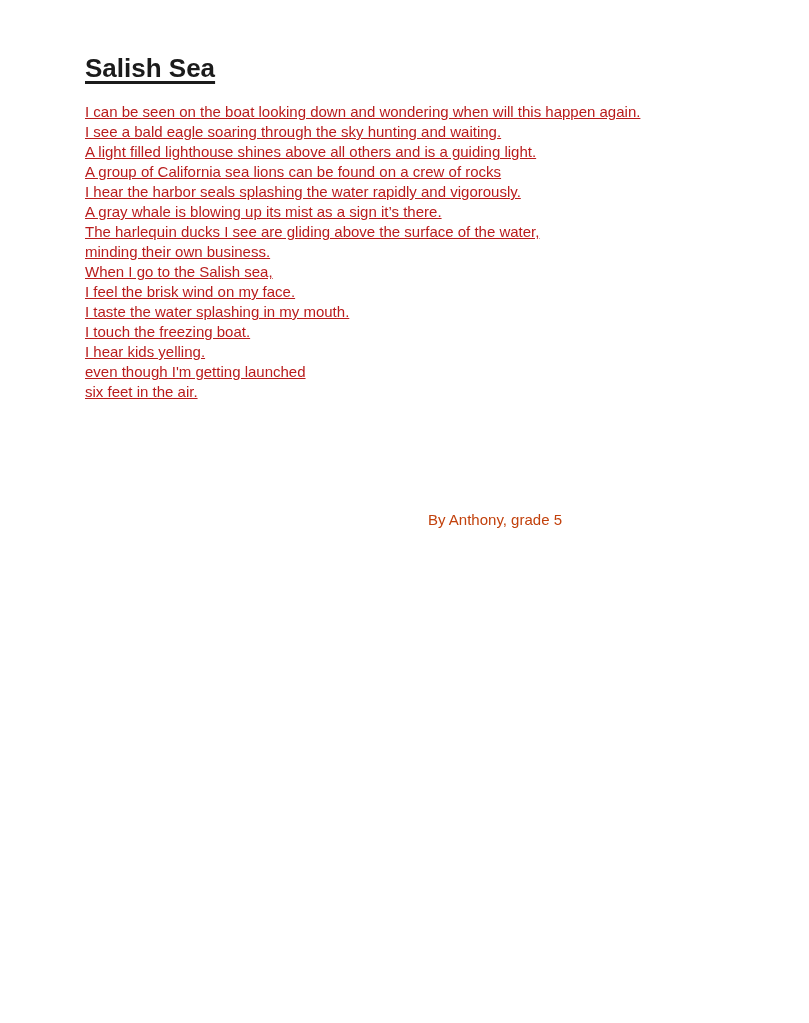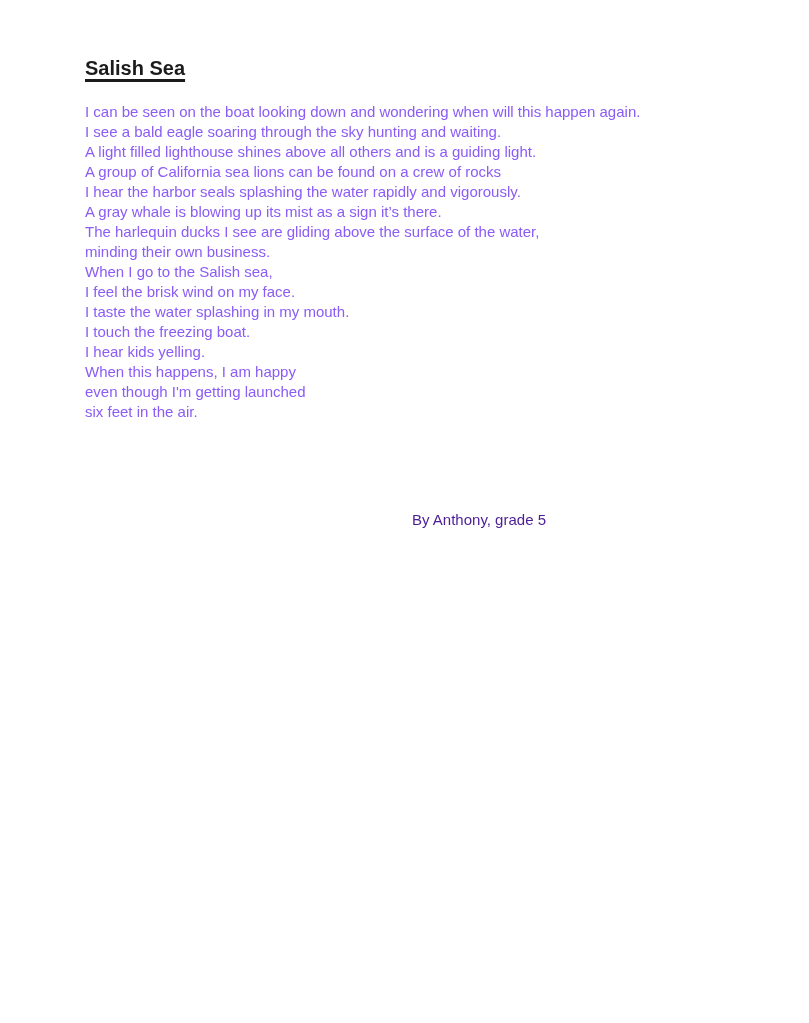--- a/index.html
+++ b/index.html
@@ -14,47 +14,48 @@
     background: #ffffff;
     font-family: "Liberation Sans", sans-serif;
     color: #2f2f2f;
     overflow: hidden;
   }
   .title {
     position: absolute;
     left: 85px;
     top: 52px;
     margin: 0;
-    font-size: 20px;
+    font-size: 26px;
     line-height: 32px;
     font-weight: 700;
     color: #1b1b1b;
     text-decoration: underline;
     text-decoration-thickness: 2.5px;
     text-underline-offset: 4px;
   }
   .poem {
     position: absolute;
     left: 85px;
     top: 102px;
     font-size: 15px;
     line-height: 20px;
-    color: #8b5cf6;
+    color: #b91c1c;
     white-space: nowrap;
+    text-decoration: underline;
   }
   .poem-line {
     height: 20px;
   }
   .byline {
     position: absolute;
-    left: 412px;
+    left: 428px;
     top: 510px;
     font-size: 15px;
     line-height: 20px;
-    color: #4c1d95;
+    color: #c2410c;
   }
 </style>
 </head>
 <body>
 
 <div class="page">
   <h1 class="title">Salish Sea</h1>
 
   <div class="poem">
     <div class="poem-line">I can be seen on the boat looking down and wondering when will this happen again.</div>
@@ -63,19 +64,18 @@
     <div class="poem-line">A group of California sea lions can be found on a crew of rocks</div>
     <div class="poem-line">I hear the harbor seals splashing the water rapidly and vigorously.</div>
     <div class="poem-line">A gray whale is blowing up its mist as a sign it’s there.</div>
     <div class="poem-line">The harlequin ducks I see are gliding above the surface of the water,</div>
     <div class="poem-line">minding their own business.</div>
     <div class="poem-line">When I go to the Salish sea,</div>
     <div class="poem-line">I feel the brisk wind on my face.</div>
     <div class="poem-line">I taste the water splashing in my mouth.</div>
     <div class="poem-line">I touch the freezing boat.</div>
     <div class="poem-line">I hear kids yelling.</div>
-    <div class="poem-line">When this happens, I am happy</div>
     <div class="poem-line">even though I'm getting launched</div>
     <div class="poem-line">six feet in the air.</div>
   </div>
 
   <div class="byline">By Anthony, grade 5</div>
 </div>
 
 </body></html>

